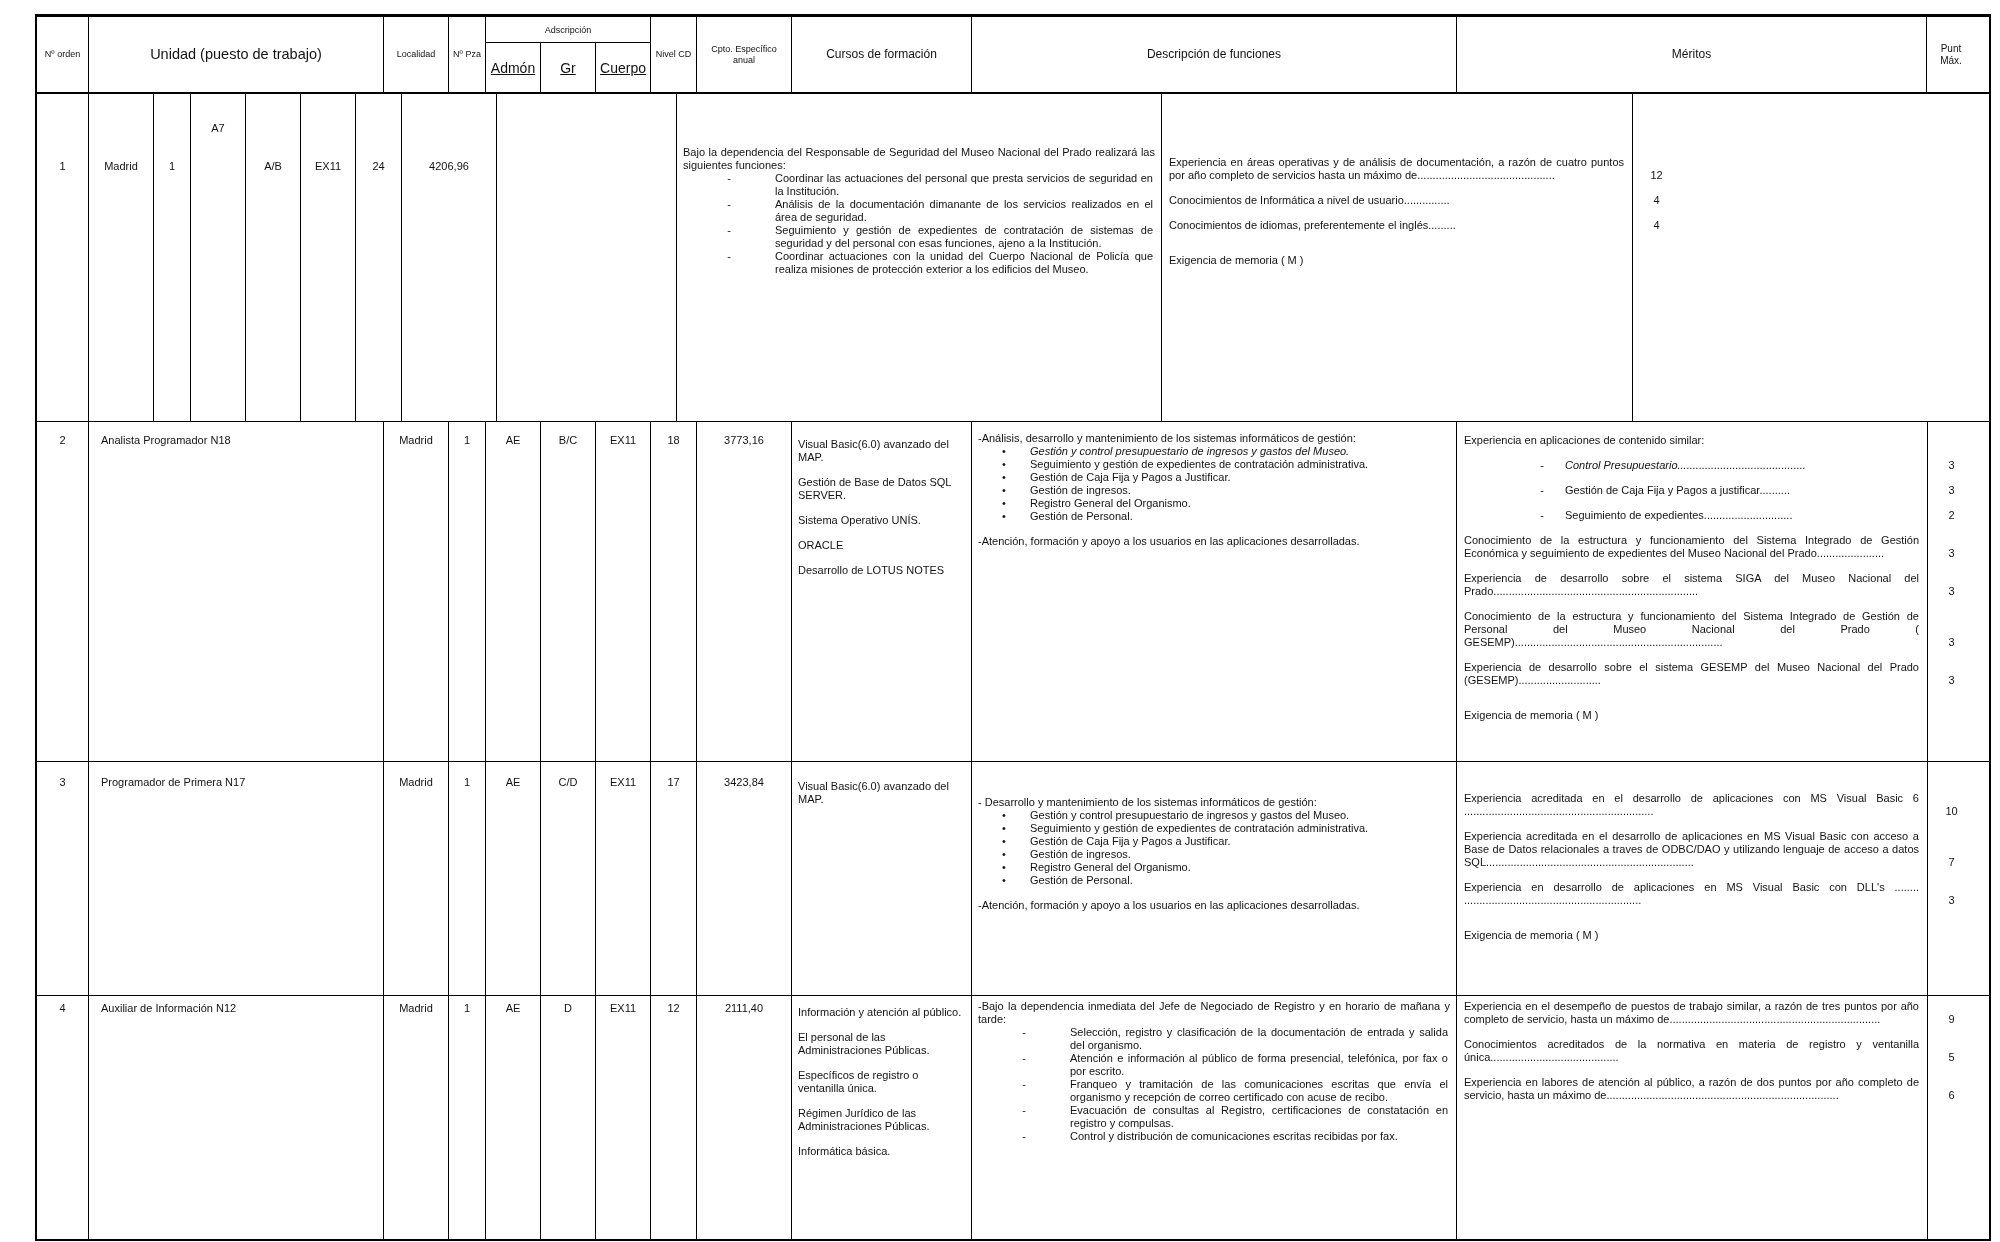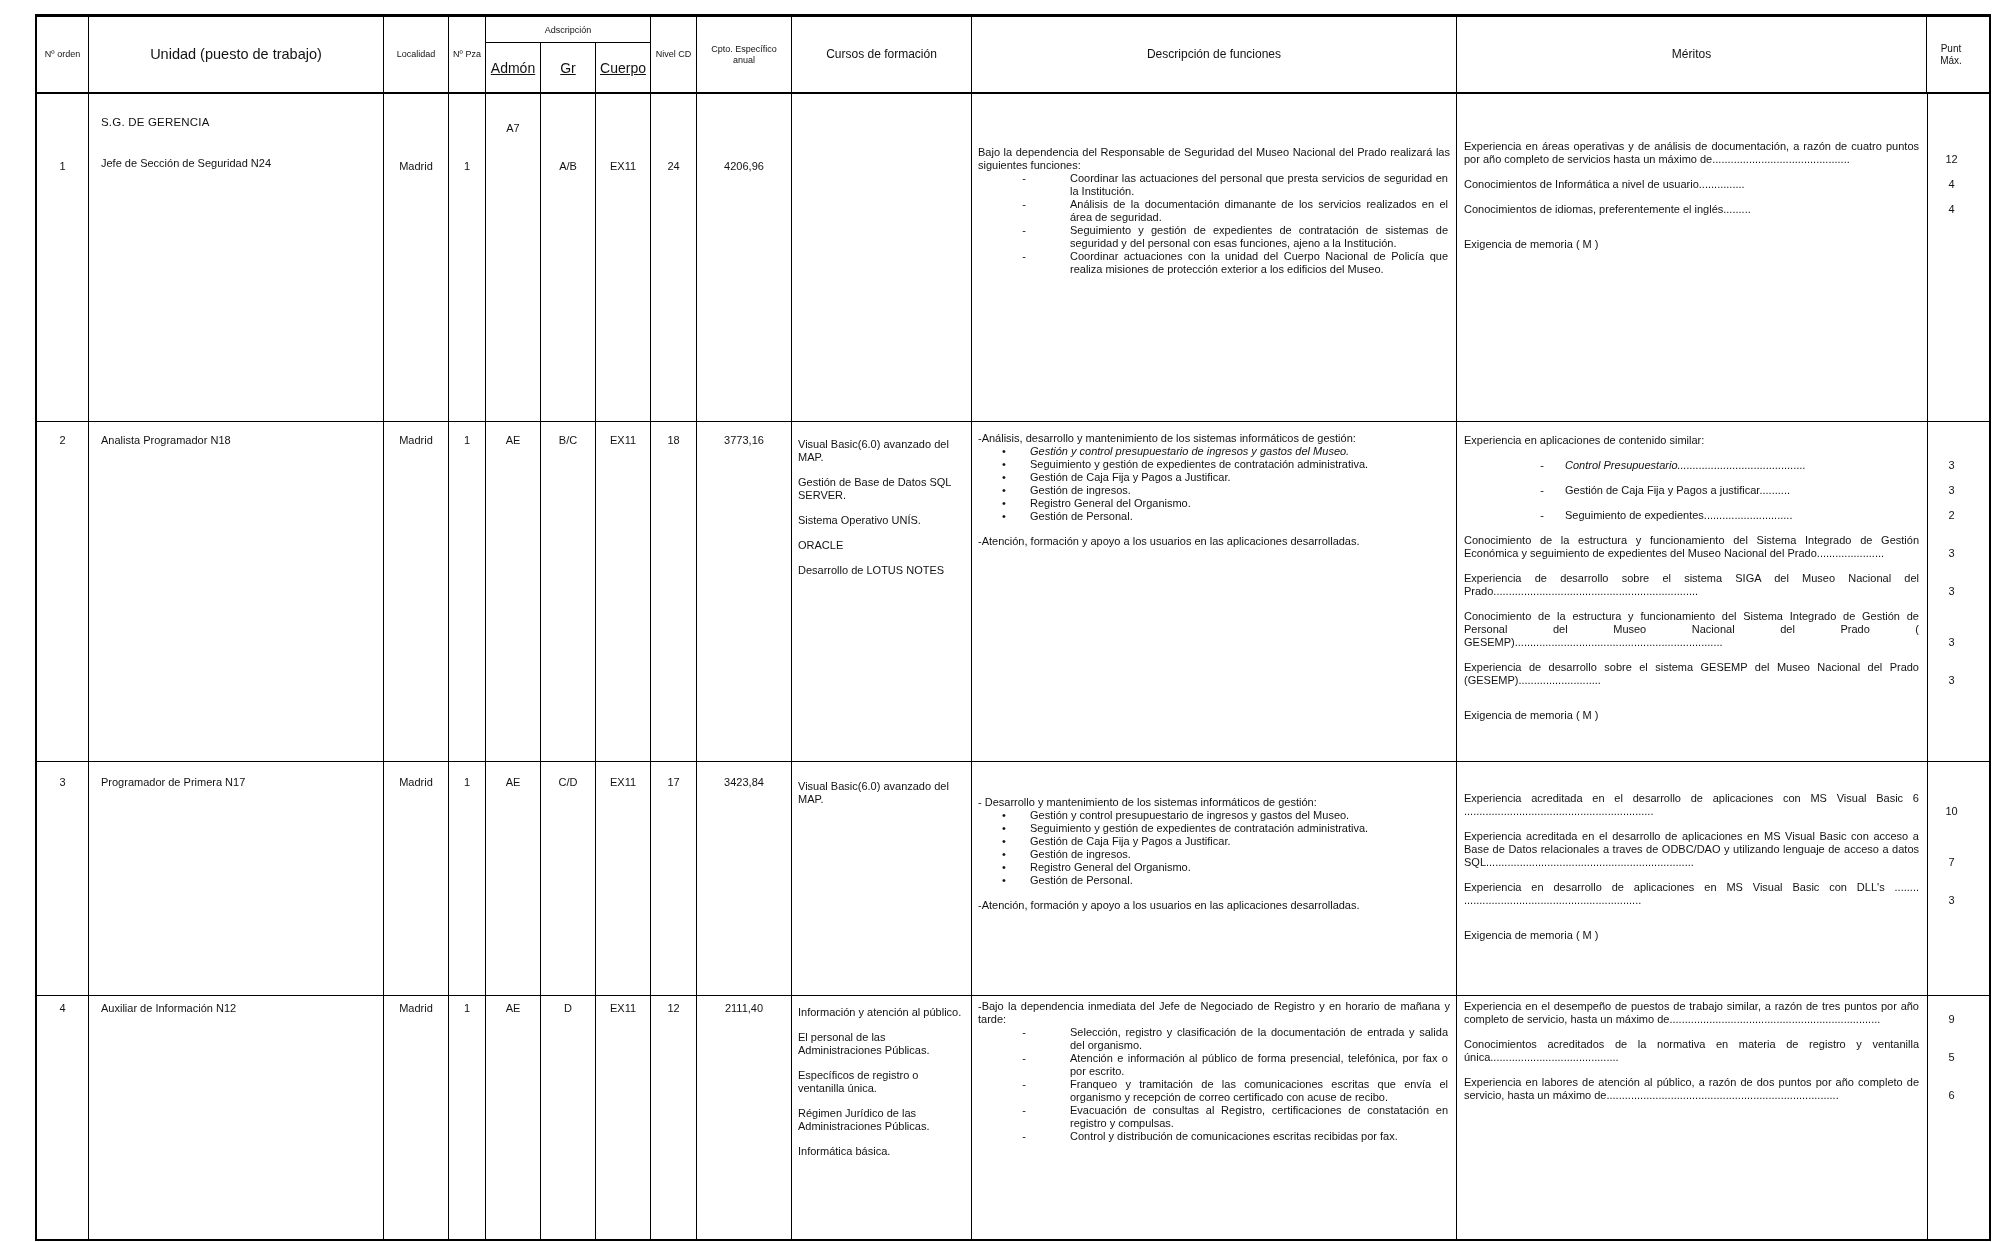--- a/index.html
+++ b/index.html
@@ -89,24 +89,20 @@
         <span>Méritos</span>
       </div>
     <div class="hcell htiny c-punt" style="border-right:none">
         <span>Punt Máx.</span>
       </div>
   </div>
 
   <div id="tbody">
       <div class="trow" style="height: 328px;">
         <div class="cell ctr c-orden" style="padding-top: 66px;"><span>1</span></div>
-        <div class="cell c-unidad" style="padding-top: 22px; padding-left: 12px;">
-          <div class="section-head">S.G. DE GERENCIA</div>
-          <div class="puesto" style="margin-top: 28px;">Jefe de Sección de Seguridad N24</div>
-        </div>
         <div class="cell ctr c-loc" style="padding-top: 66px;"><span>Madrid</span></div>
         <div class="cell ctr c-pza" style="padding-top: 66px;"><span>1</span></div>
         <div class="cell ctr c-admon" style="padding-top: 28px;"><span>A7</span></div>
         <div class="cell ctr c-gr" style="padding-top: 66px;"><span>A/B</span></div>
         <div class="cell ctr c-cuerpo" style="padding-top: 66px;"><span>EX11</span></div>
         <div class="cell ctr c-nivel" style="padding-top: 66px;"><span>24</span></div>
         <div class="cell ctr c-cpto" style="padding-top: 66px;"><span>4206,96</span></div>
         <div class="cell c-cursos" style="padding-top: 8px;"></div>
         <div class="cell c-desc" style="padding-top: 52px;">
           <p class="desc-p">Bajo la dependencia  del Responsable de Seguridad del Museo Nacional del Prado realizará las siguientes funciones:</p>
@@ -120,21 +116,21 @@
           </div>
           <div class="b-row bw">
             <span class="b-marker">-</span>
             <span class="b-text">Seguimiento y gestión de expedientes de contratación de sistemas de seguridad y del personal con esas funciones, ajeno a la Institución.</span>
           </div>
           <div class="b-row bw">
             <span class="b-marker">-</span>
             <span class="b-text">Coordinar actuaciones con la unidad del Cuerpo Nacional de Policía que realiza misiones de protección exterior a los edificios del Museo.</span>
           </div>
         </div>
-        <div class="cell c-mp" style="border-right: none; padding-top: 46px;">
+        <div class="cell c-mp" style="border-right: none; padding-top: 62px;">
           <div class="m-item">
             <div class="m-text">
               <span class="t">Experiencia en áreas operativas y de análisis de documentación, a razón de cuatro puntos por año completo de servicios hasta un máximo de.............................................</span>
             </div>
             <div class="m-pts">12</div>
           </div>
           <div class="m-item">
             <div class="m-text">
               <span class="t">Conocimientos de Informática a nivel de usuario...............</span>
             </div>

